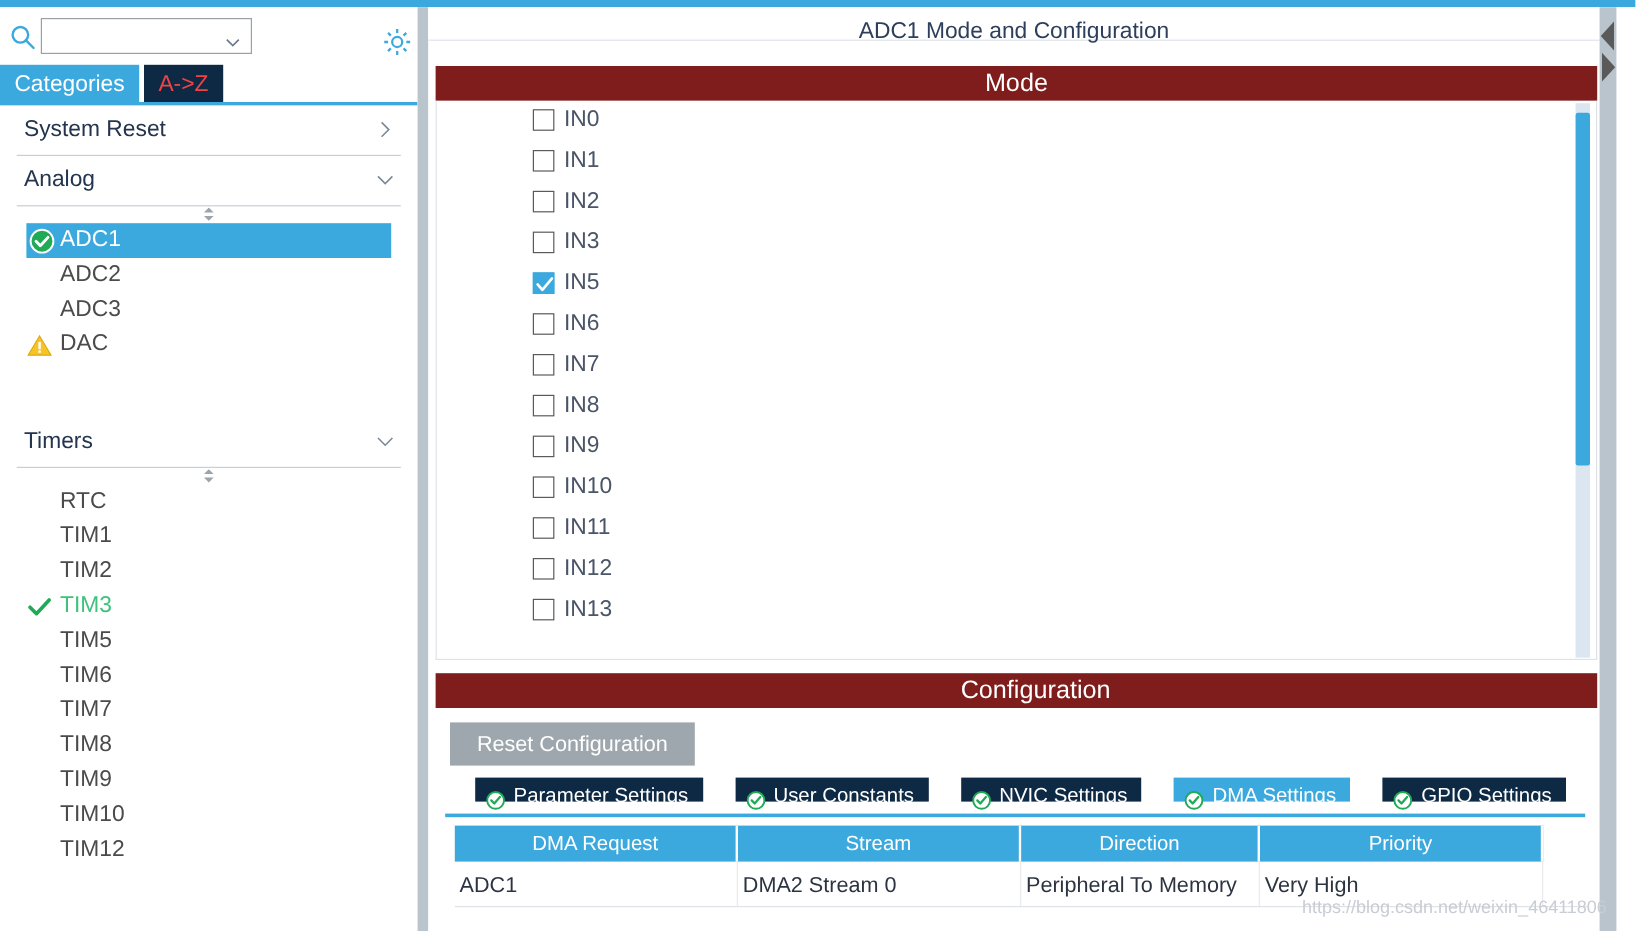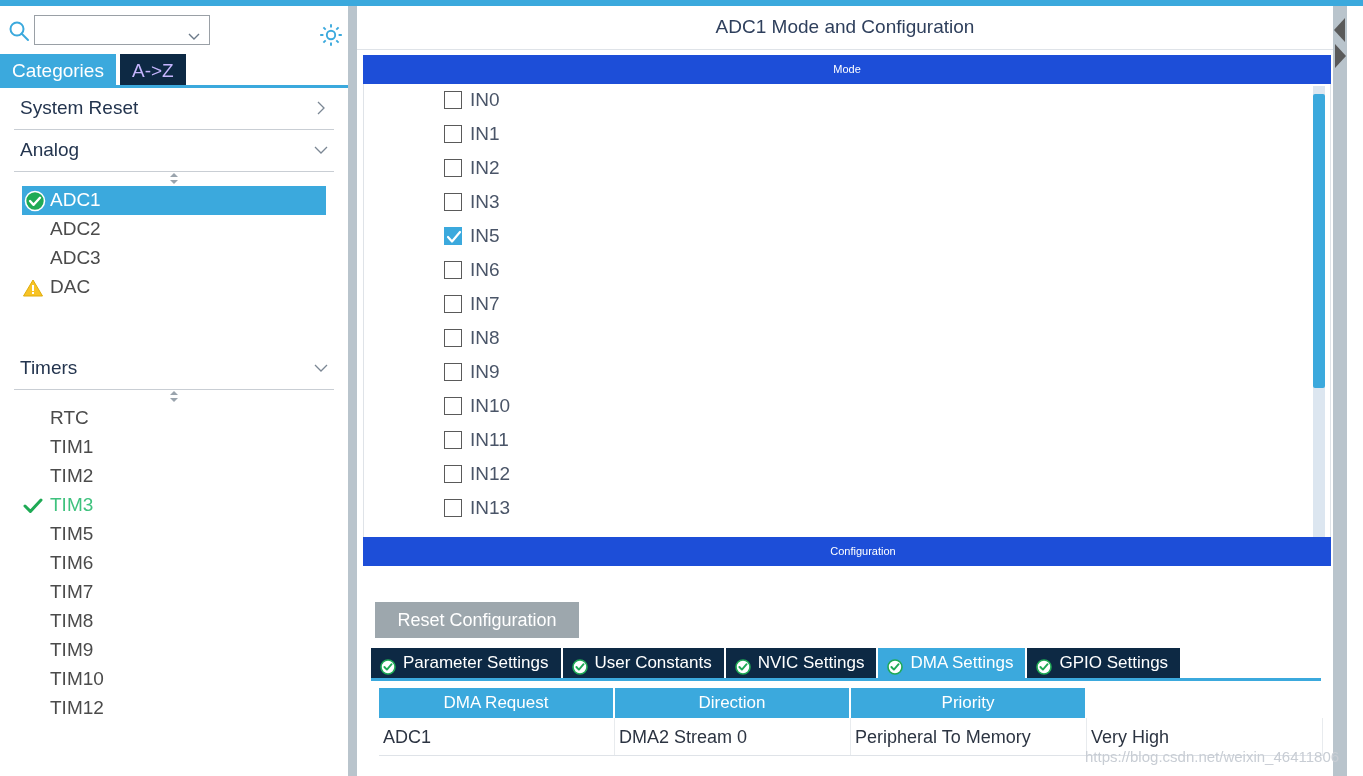--- a/index.html
+++ b/index.html
@@ -99,21 +99,21 @@
     line-height: 33px;
     white-space: nowrap;
     cursor: pointer;
   }
   .tab-az {
     position: absolute;
     left: 120px; top: 3px;
     height: 33px;
     padding: 0 12px;
     background: #0d2944;
-    color: #c4b5fd;
+    color: #ef4444;
     font-size: 19px;
     line-height: 33px;
     white-space: nowrap;
     cursor: pointer;
   }
   .tabs-underline {
     position: absolute;
     left: 0; top: 79px;
     width: 348px; height: 3px;
     background: #3ba9dd;
@@ -197,37 +197,37 @@
     position: absolute;
     top: 6px; left: 357px;
     width: 976px;
     height: 770px;
     background: #ffffff;
   }
 
   .mode-title {
     position: absolute;
     top: 0; left: 0;
-    width: 976px; height: 44px;
+    width: 976px; height: 28px;
     line-height: 42px;
     text-align: center;
     font-size: 19px;
     color: #2e3f5c;
     background: #ffffff;
     border-bottom: 1px solid #dfe3e8;
   }
 
   .section-bar {
     position: absolute;
     left: 6px;
     width: 968px;
     height: 29px;
-    background: #1d4ed8;
+    background: #7f1d1d;
     color: #ffffff;
-    font-size: 11px;
+    font-size: 21px;
     line-height: 29px;
     text-align: center;
   }
   .mode-bar { top: 49px; }
 
   .mode-body {
     position: absolute;
     top: 78px; left: 6px;
     width: 968px;
     height: 466px;
@@ -275,21 +275,21 @@
     position: absolute;
     top: 8px; left: 0;
     width: 12px;
     height: 294px;
     background: #3ba9dd;
     border-radius: 2px;
     cursor: pointer;
   }
 
   
-  .cfg-bar { top: 531px; padding-left: 32px; }
+  .cfg-bar { top: 555px; padding-left: 32px; }
 
   .cfg-body {
     position: absolute;
     top: 584px; left: 6px;
     width: 968px;
     height: 186px;
     background: #ffffff;
   }
 
   .reset-btn {
@@ -305,29 +305,30 @@
   }
 
   .cfg-tabs {
     position: absolute;
     left: 8px; top: 58px;
     height: 30px;
     display: flex;
   }
   .cfg-tab {
     position: relative;
-    height: 30px;
+    height: 20px;
     background: #0d2944;
     color: #ffffff;
     font-size: 17px;
     line-height: 30px;
     padding: 0 12px 0 32px;
     margin-right: 2px;
     white-space: nowrap;
     cursor: pointer;
+    margin-left: 25px;
   }
   .cfg-tab.active { background: #3ba9dd; }
   .cfg-tab .tab-check {
     position: absolute;
     left: 9px; top: 7px;
     width: 16px; height: 16px;
   }
   .cfg-tabs-underline {
     position: absolute;
     left: 8px; top: 88px;
@@ -362,21 +363,21 @@
     font-size: 18px;
     line-height: 38px;
     color: #2c3442;
     padding-left: 4px;
     border-right: 1px solid #e8ebee;
     overflow: hidden;
     white-space: nowrap;
   }
   .c0 { width: 236px; }
   .c1 { width: 236px; }
-  .c2 { width: 236px; }
+  .c2 { width: 199px; }
   .c3 { width: 236px; }
 
   
   .right-rail {
     position: absolute;
     top: 6px; left: 1333px;
     width: 30px;
     height: 770px;
     background: #ffffff;
   }
@@ -687,20 +688,21 @@
             </svg>
           </span>
           <span>GPIO Settings</span>
         </div>
       </div>
       <div class="cfg-tabs-underline"></div>
 
       <div class="dma-table">
         <div class="dma-head">
           <div class="th c0">DMA Request</div>
+          <div class="th c1">Stream</div>
           <div class="th c2">Direction</div>
           <div class="th c3">Priority</div>
         </div>
         <div class="dma-row">
           <div class="td c0">ADC1</div>
           <div class="td c1">DMA2 Stream 0</div>
           <div class="td c2">Peripheral To Memory</div>
           <div class="td c3">Very High</div>
         </div>
       </div>

